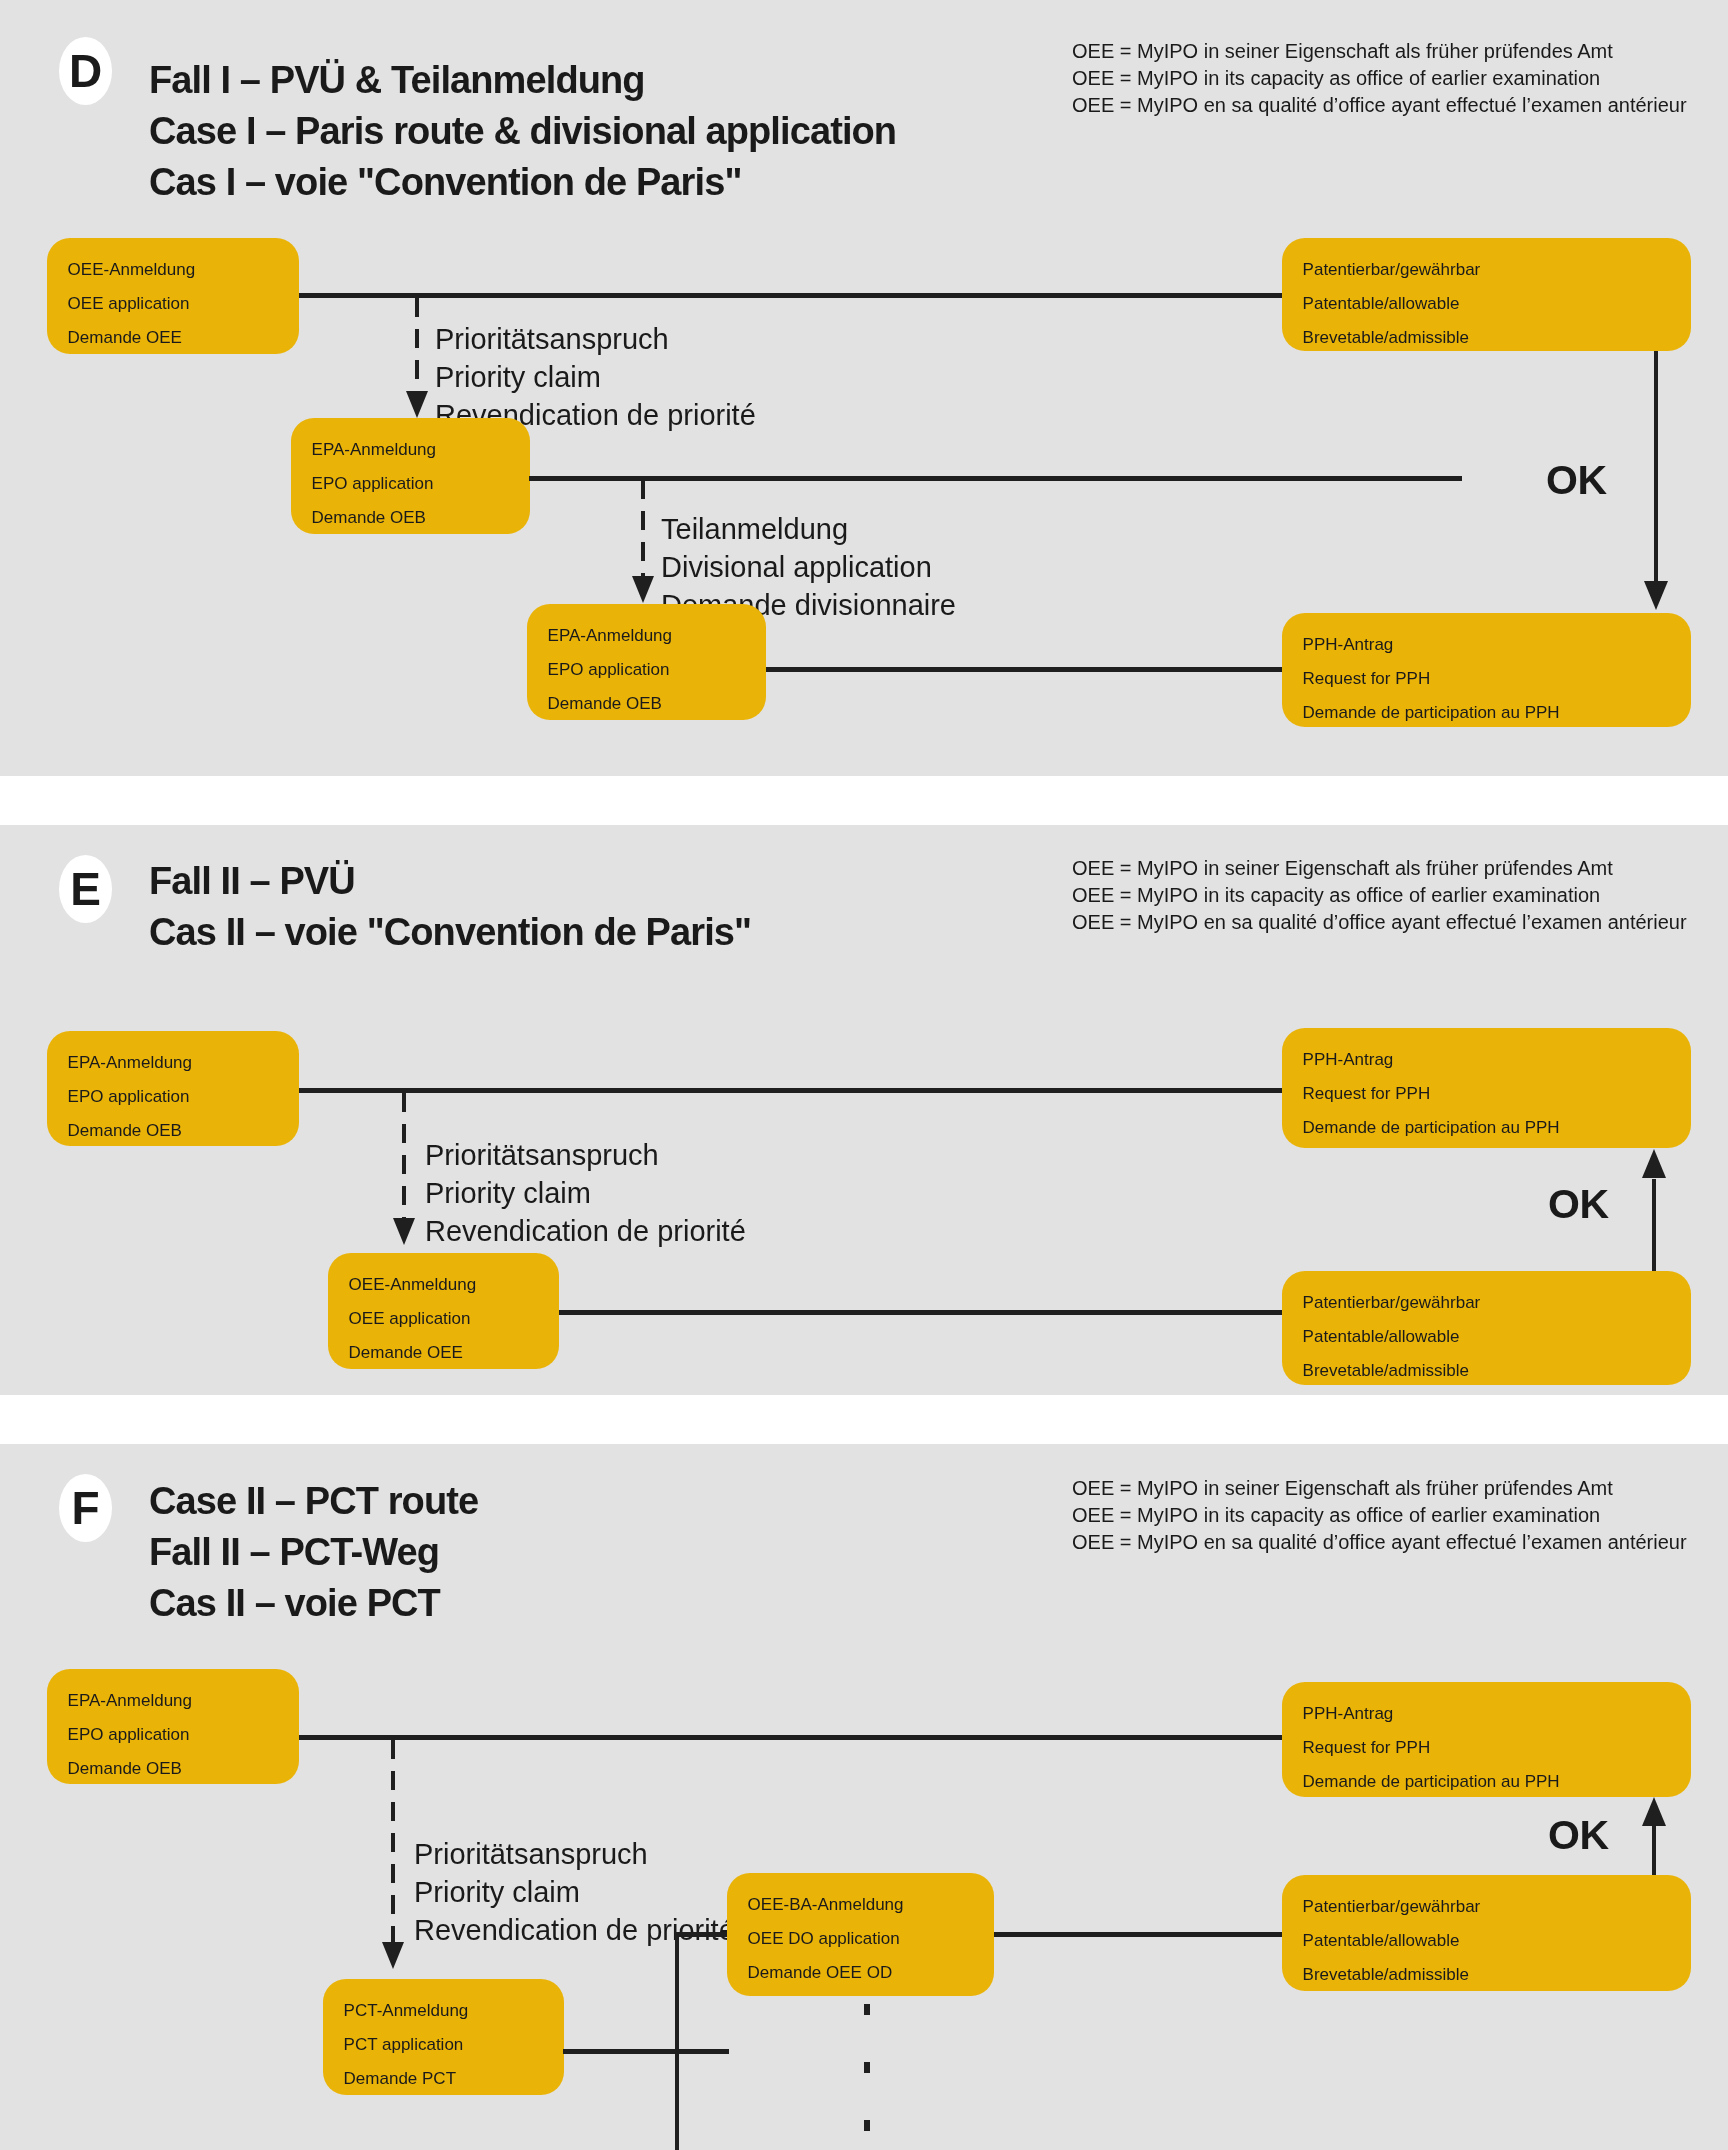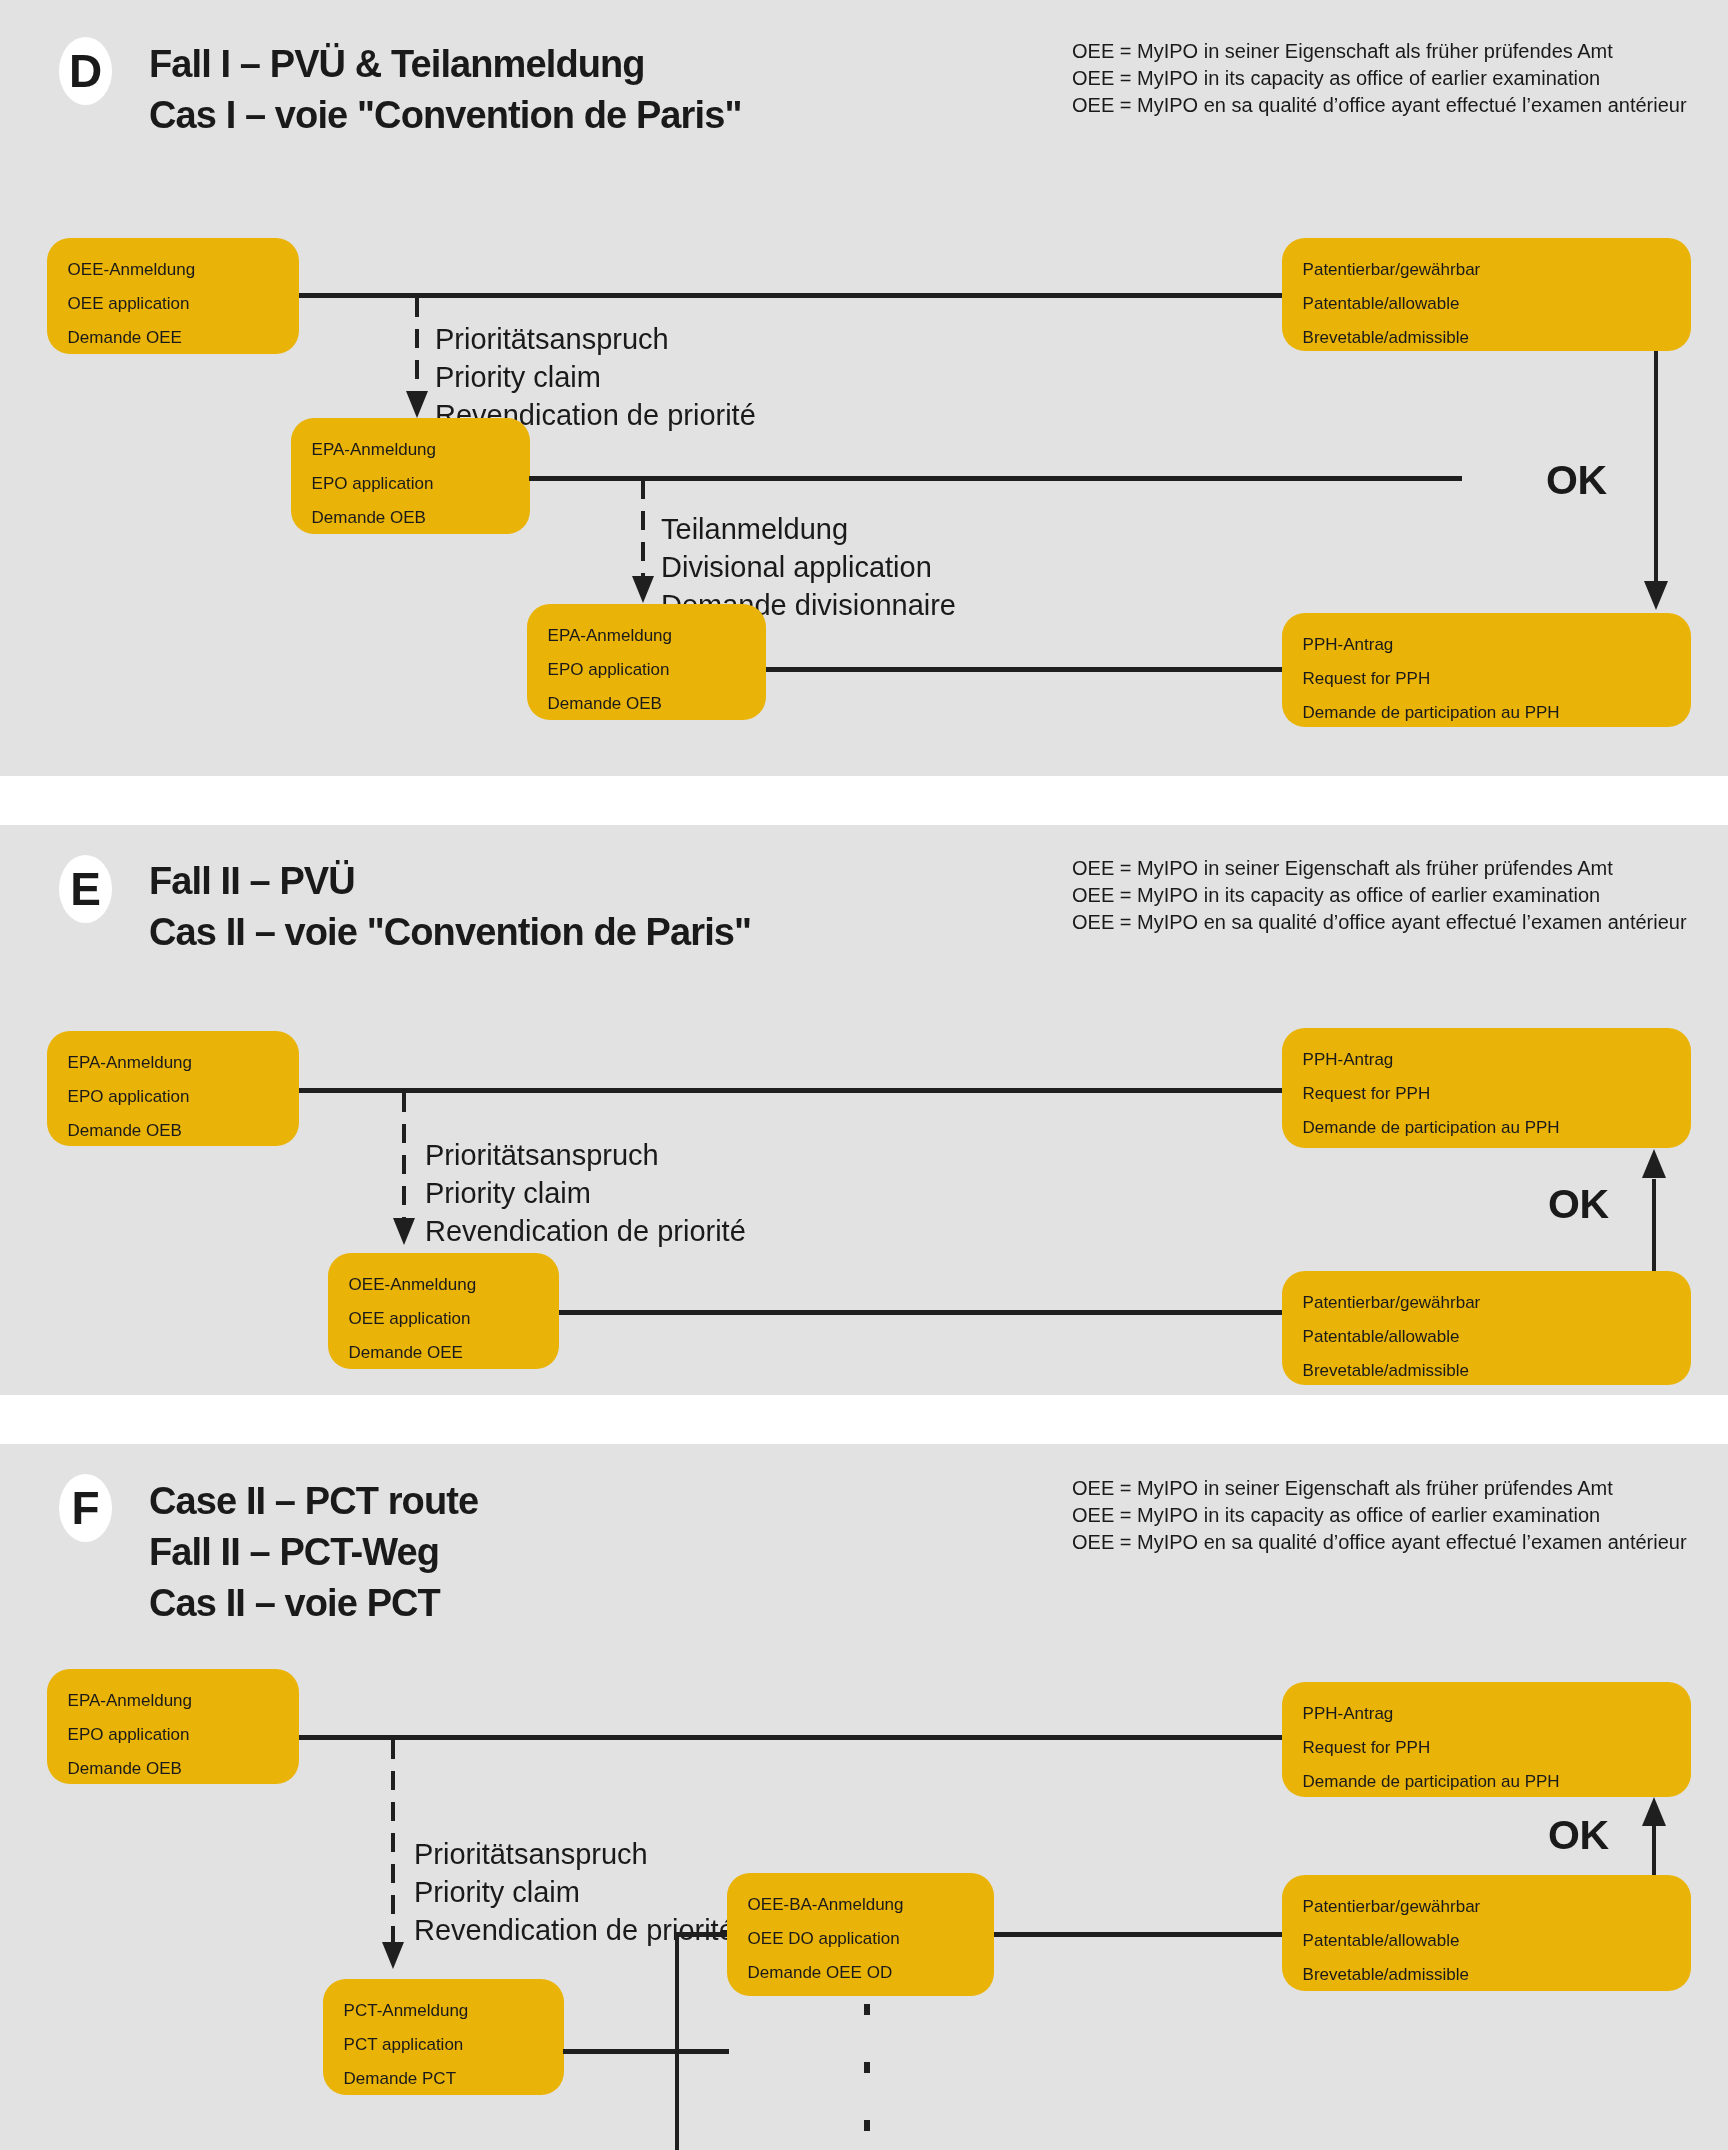--- a/index.html
+++ b/index.html
@@ -32,22 +32,23 @@
 <body>
 
 <div id="stage">
 
   <div class="panel" style="top:0;height:776px;">
 
     <div class="circle" style="left:59px;top:37px;">
       <span>D</span>
     </div>
 
-    <div class="title" style="left:149px;top:39px;">
+    <div class="title" style="left:149px;top:55px;">
       <div>Fall I – PVÜ &amp; Teilanmeldung</div>
+      <div>Case I – Paris route &amp; divisional application</div>
       <div>Cas I – voie "Convention de Paris"</div>
     </div>
 
     <div class="legend" style="left:1072px;top:38px;">
       <div>OEE = MyIPO in seiner Eigenschaft als früher prüfendes Amt</div>
       <div>OEE = MyIPO in its capacity as office of earlier examination</div>
       <div>OEE = MyIPO en sa qualité d’office ayant effectué l’examen antérieur</div>
     </div>
 
     <div class="box" style="left:47px;top:238px;width:252px;height:116px;">

